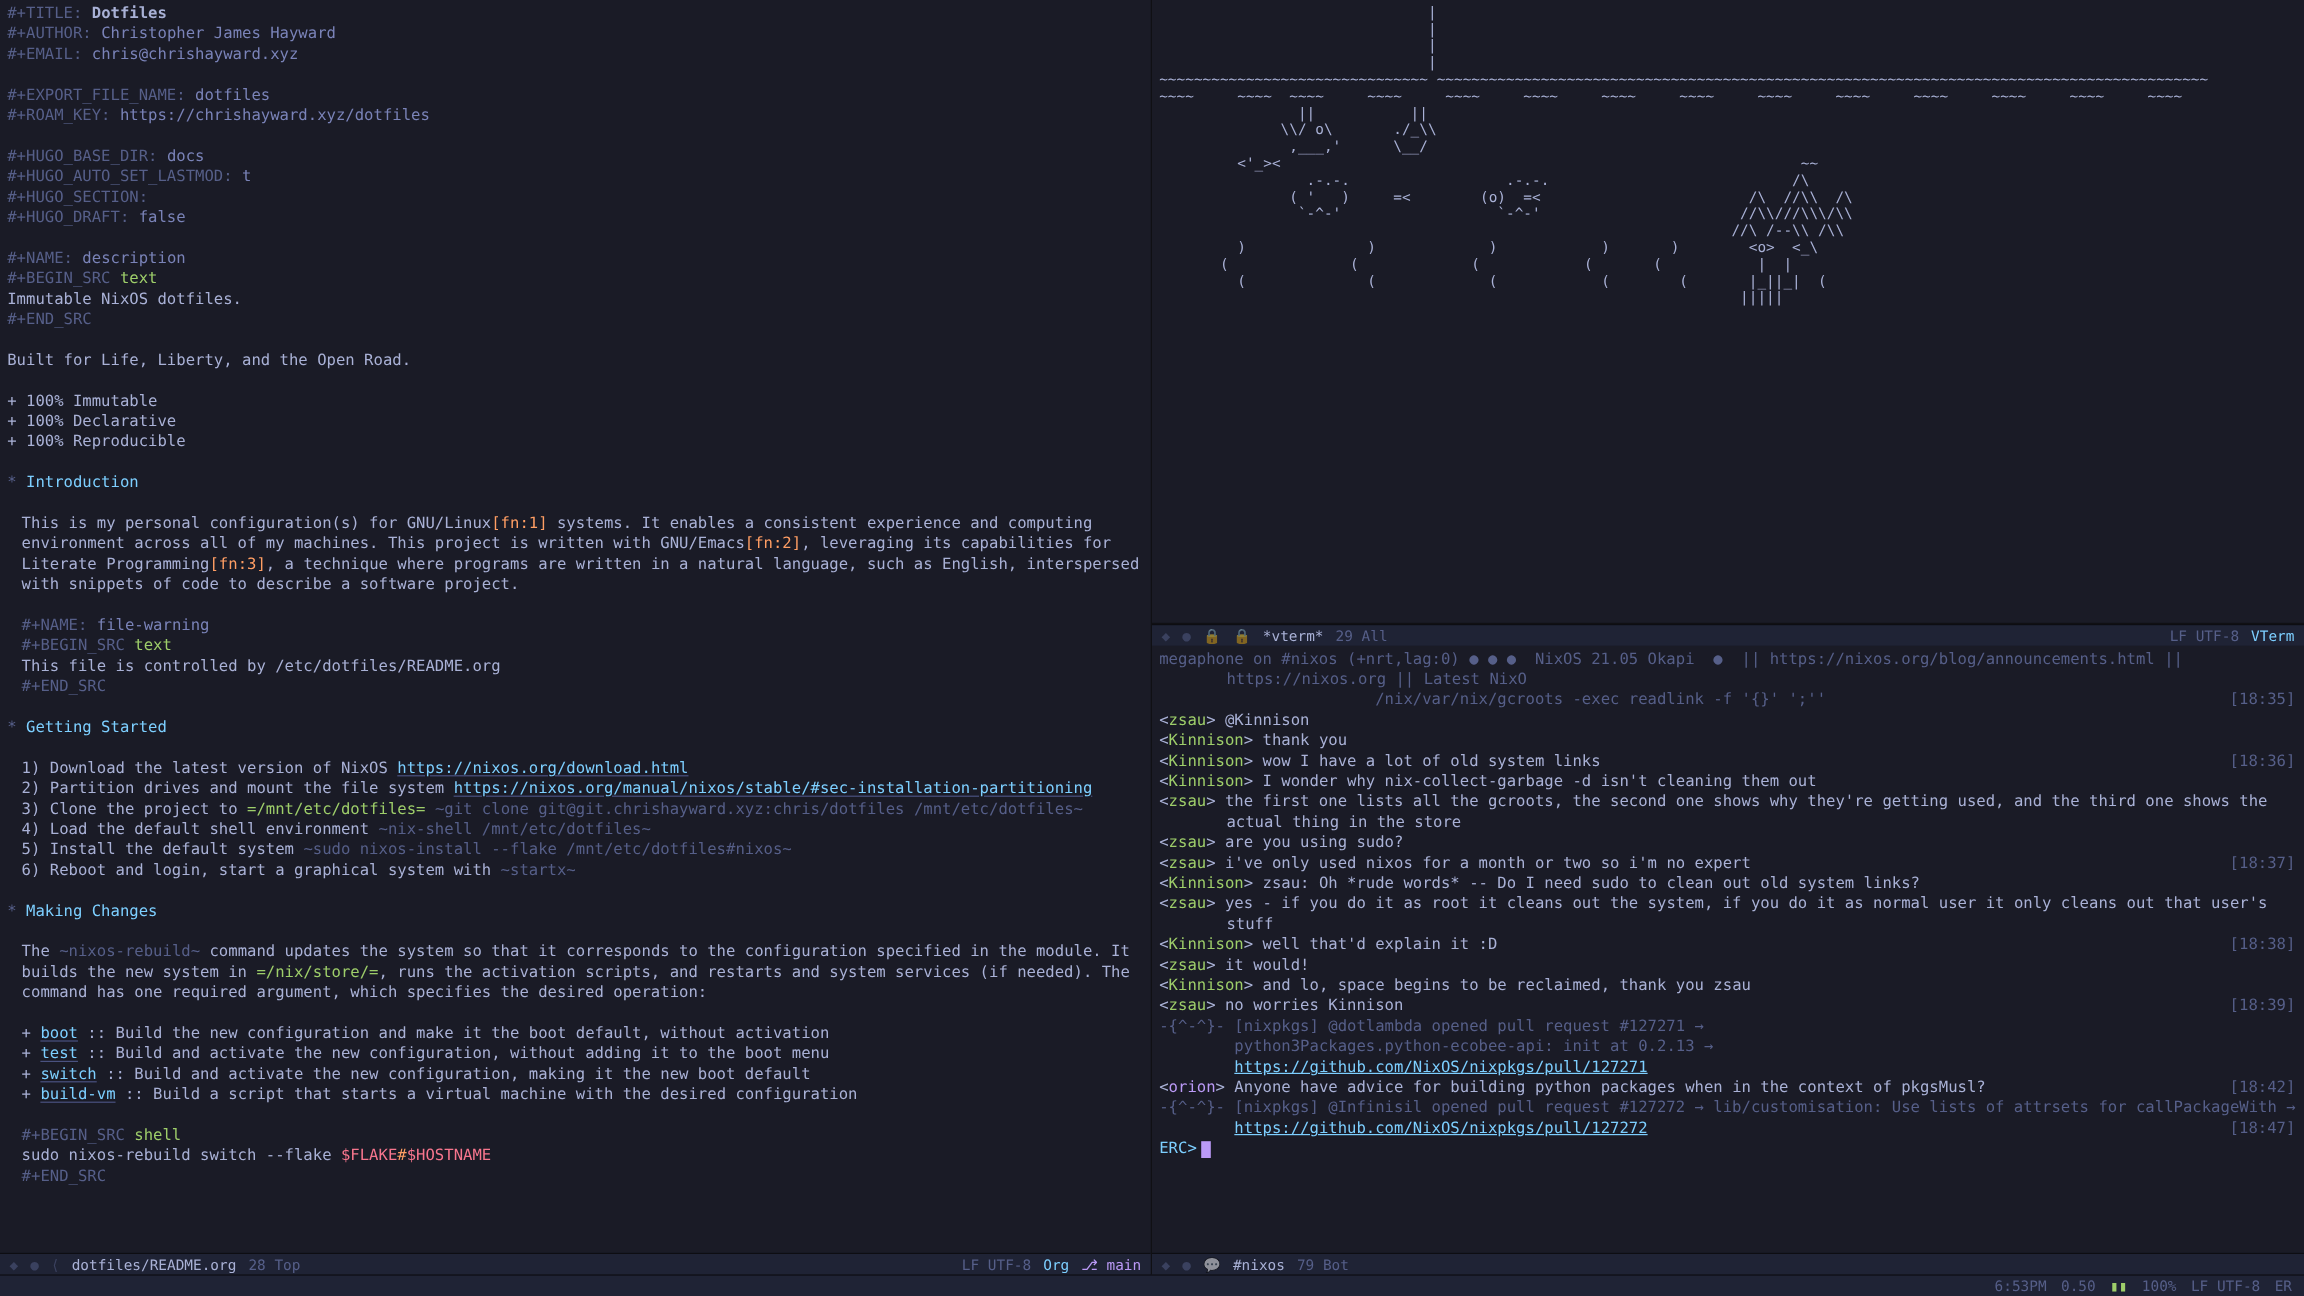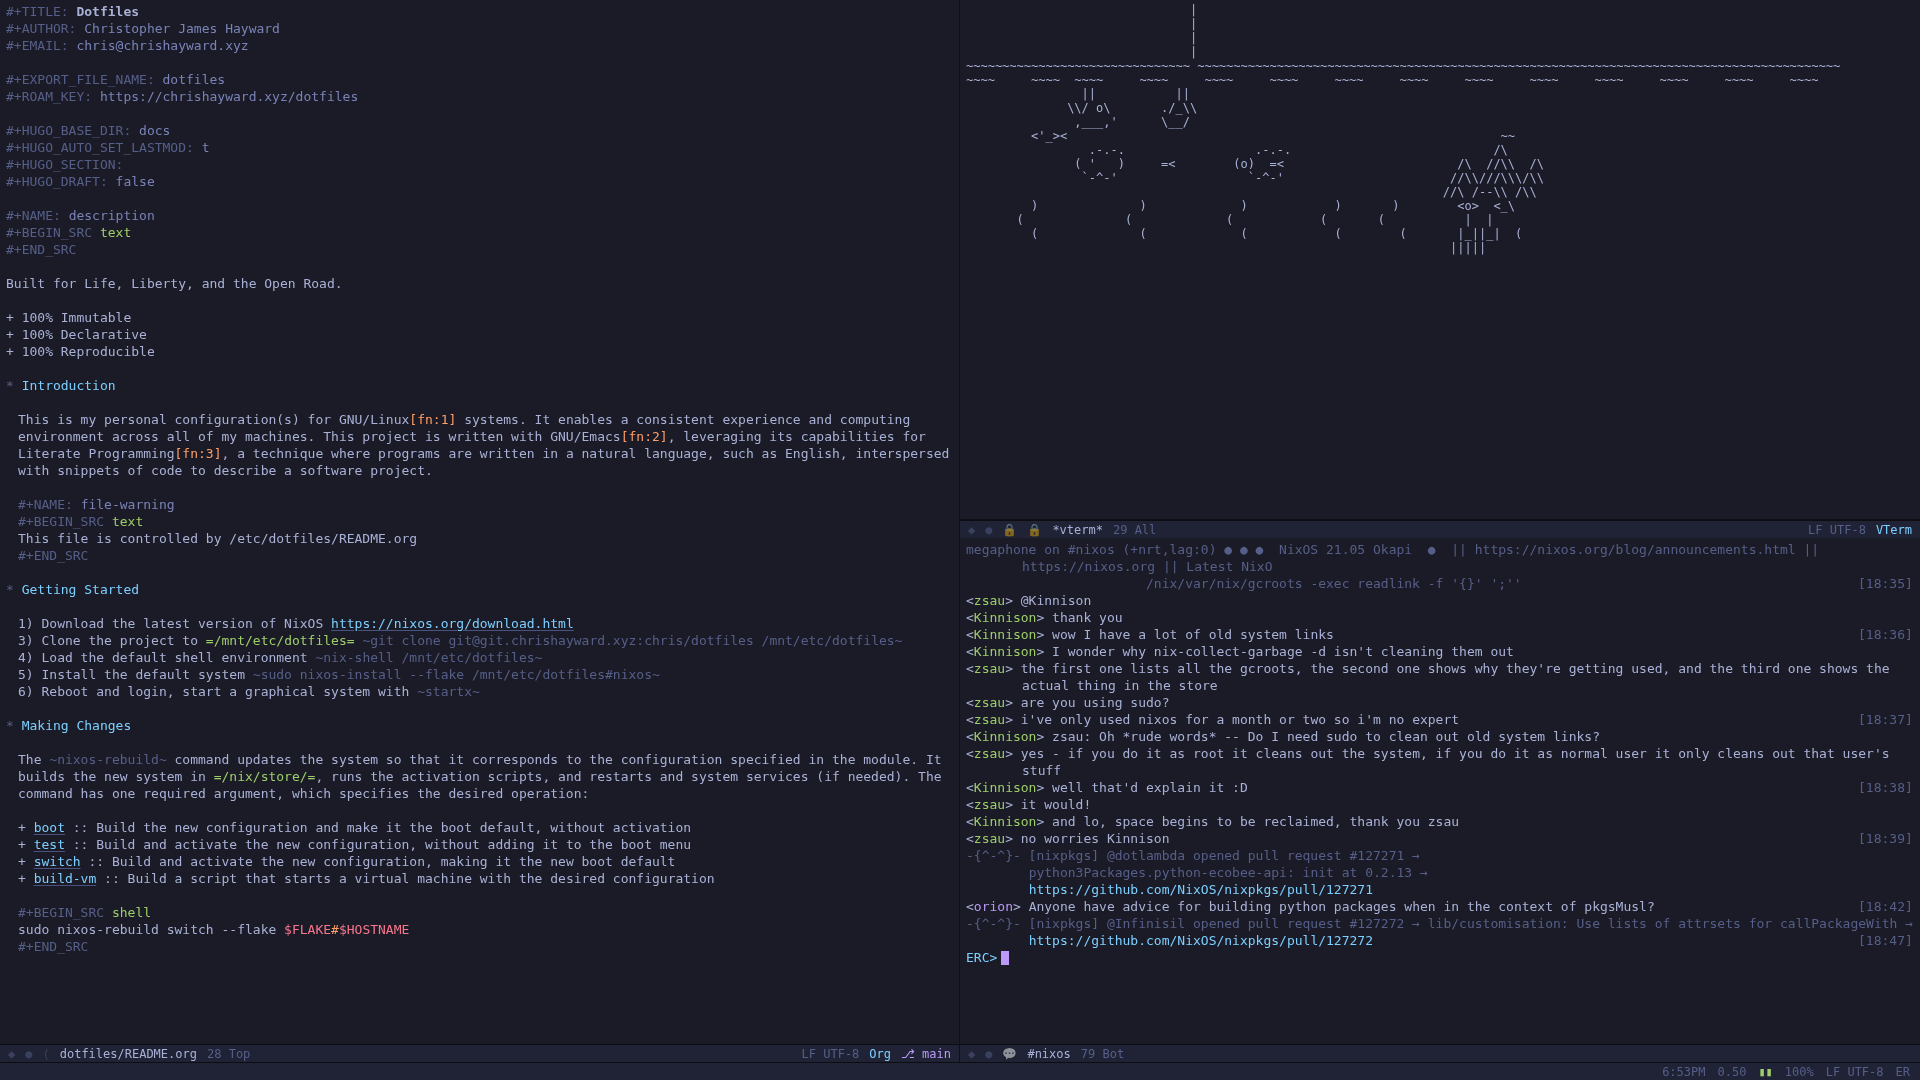--- a/index.html
+++ b/index.html
@@ -64,21 +64,21 @@
   .org .src-begin{color:var(--dim)}
   .org .src-lang{color:var(--green)}
   .org .star{color:var(--dim)}
   .org p{white-space:pre-wrap;}
   .org div{white-space:pre-wrap}
   pre.ascii{white-space:pre;color:var(--fg);font-size:12px;line-height:14px;margin:0}
   .erc-line{white-space:pre-wrap;text-indent:-56px;padding-left:56px}
   .erc-line .nick{color:var(--green)}
   .erc-line .nick3{color:var(--pink)}
   .erc-line .ts{float:right;color:var(--dim)}
-  .erc-link{color:var(--cyan);}
+  .erc-link{color:var(--cyan);text-decoration:underline}
   .erc-prompt{color:var(--cyan)}
   .cursor{display:inline-block;width:8px;height:14px;background:var(--pink);vertical-align:text-bottom;margin-left:4px}
   .lock{font-family:monospace;}
 </style>
 </head>
 <body>
 
 <div class="frame">
 
   <div class="col">
@@ -91,40 +91,42 @@
       <div><span class="key">#+EXPORT_FILE_NAME:</span> <span class="val">dotfiles</span></div>
       <div><span class="key">#+ROAM_KEY:</span> <span class="val">https://chrishayward.xyz/dotfiles</span></div>
       <div>&nbsp;</div>
       <div><span class="key">#+HUGO_BASE_DIR:</span> <span class="val">docs</span></div>
       <div><span class="key">#+HUGO_AUTO_SET_LASTMOD:</span> <span class="val">t</span></div>
       <div><span class="key">#+HUGO_SECTION:</span></div>
       <div><span class="key">#+HUGO_DRAFT:</span> <span class="val">false</span></div>
       <div>&nbsp;</div>
       <div><span class="key">#+NAME:</span> <span class="val">description</span></div>
       <div><span class="src-begin">#+BEGIN_SRC</span> <span class="src-lang">text</span></div>
+      <div class="c-fg">Immutable NixOS dotfiles.</div>
       <div class="src-begin">#+END_SRC</div>
       <div>&nbsp;</div>
       <div class="c-fg">Built for Life, Liberty, and the Open Road.</div>
       <div>&nbsp;</div>
       <div class="c-fg">+ 100% Immutable</div>
       <div class="c-fg">+ 100% Declarative</div>
       <div class="c-fg">+ 100% Reproducible</div>
       <div>&nbsp;</div>
       <div><span class="star">* </span><span class="hdr">Introduction</span></div>
       <div>&nbsp;</div>
       <p class="c-fg" style="padding-left:12px">This is my personal configuration(s) for GNU/Linux<span class="fn">[fn:1]</span> systems. It enables a consistent experience and computing environment across all of my machines. This project is written with GNU/Emacs<span class="fn">[fn:2]</span>, leveraging its capabilities for Literate Programming<span class="fn">[fn:3]</span>, a technique where programs are written in a natural language, such as English, interspersed with snippets of code to describe a software project.</p>
       <div>&nbsp;</div>
       <div style="padding-left:12px"><span class="key">#+NAME:</span> <span class="val">file-warning</span></div>
       <div style="padding-left:12px"><span class="src-begin">#+BEGIN_SRC</span> <span class="src-lang">text</span></div>
       <div style="padding-left:12px" class="c-fg">This file is controlled by /etc/dotfiles/README.org</div>
       <div style="padding-left:12px" class="src-begin">#+END_SRC</div>
       <div>&nbsp;</div>
       <div><span class="star">* </span><span class="hdr">Getting Started</span></div>
       <div>&nbsp;</div>
       <div style="padding-left:12px" class="c-fg">1) <span>Download the latest version of NixOS </span><span class="c-cyan ul">https://nixos.org/download.html</span></div>
+      <div style="padding-left:12px" class="c-fg">2) <span>Partition drives and mount the file system </span><span class="c-cyan ul">https://nixos.org/manual/nixos/stable/#sec-installation-partitioning</span></div>
       <div style="padding-left:12px" class="c-fg">3) <span>Clone the project to </span><span class="code-inline">=/mnt/etc/dotfiles=</span><span class="c-dim"> ~git clone git@git.chrishayward.xyz:chris/dotfiles /mnt/etc/dotfiles~</span></div>
       <div style="padding-left:12px" class="c-fg">4) Load the default shell environment <span class="c-dim">~nix-shell /mnt/etc/dotfiles~</span></div>
       <div style="padding-left:12px" class="c-fg">5) Install the default system <span class="c-dim">~sudo nixos-install --flake /mnt/etc/dotfiles#nixos~</span></div>
       <div style="padding-left:12px" class="c-fg">6) Reboot and login, start a graphical system with <span class="c-dim">~startx~</span></div>
       <div>&nbsp;</div>
       <div><span class="star">* </span><span class="hdr">Making Changes</span></div>
       <div>&nbsp;</div>
       <p class="c-fg" style="padding-left:12px">The <span class="c-dim">~nixos-rebuild~</span> command updates the system so that it corresponds to the configuration specified in the module. It builds the new system in <span class="code-inline">=/nix/store/=</span>, runs the activation scripts, and restarts and system services (if needed). The command has one required argument, which specifies the desired operation:</p>
       <div>&nbsp;</div>
       <div style="padding-left:12px" class="c-fg">+ <span class="c-cyan ul">boot</span> :: Build the new configuration and make it the boot default, without activation</div>

